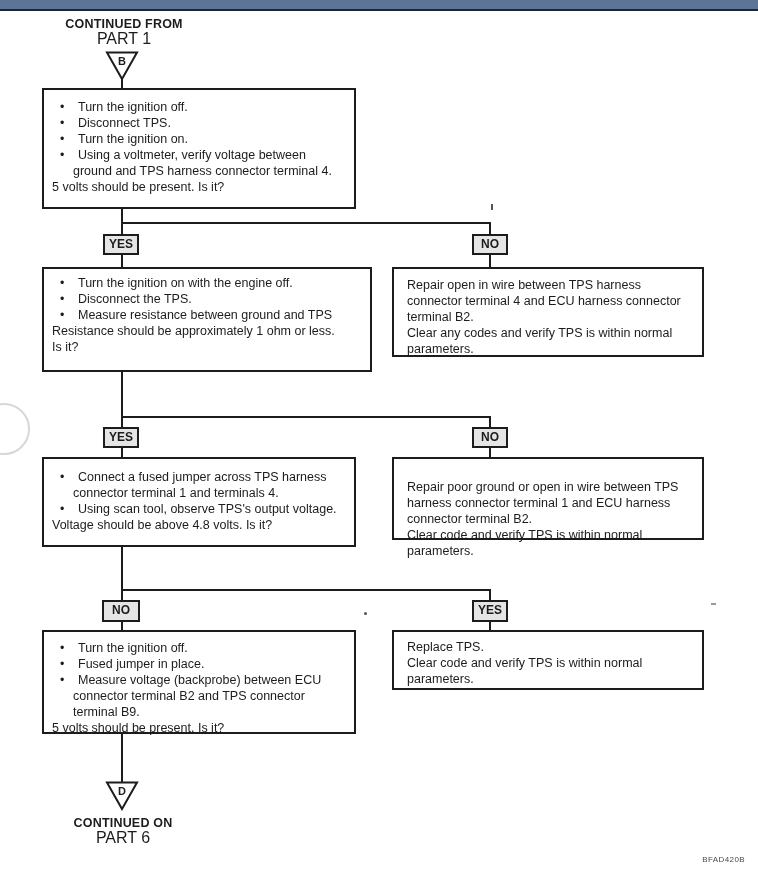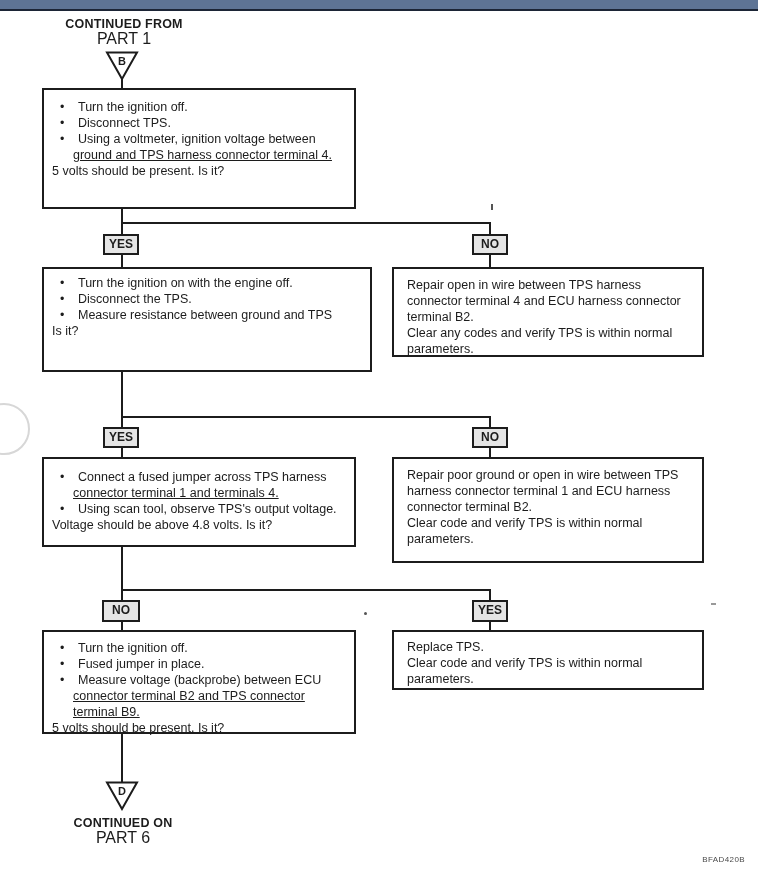--- a/index.html
+++ b/index.html
@@ -17,21 +17,21 @@
   .hd-sub{position:absolute;width:170px;text-align:center;font-size:16px;line-height:14px;}
   .vline{position:absolute;width:2px;background:#1c1c1c;}
   .hline{position:absolute;height:2px;background:#1c1c1c;}
   .fc-box{
     position:absolute;box-sizing:border-box;border:2px solid #1c1c1c;background:#fff;
     font-size:12.5px;line-height:16px;
   }
   .fc-box .line{white-space:nowrap;}
   .line.bullet{padding-left:34px;position:relative;}
   .line.bullet::before{content:"\2022";position:absolute;left:16px;top:0;}
-  .line.cont{padding-left:29px;text-decoration:underline;}
+  .line.cont{padding-left:29px;}
   .line.flush{padding-left:8px;}
   .line.r{padding-left:13px;}
   .dlabel{
     position:absolute;box-sizing:border-box;border:2px solid #1c1c1c;background:#e5e5e5;
     font-weight:bold;font-size:12px;text-align:center;line-height:17px;
   }
   .tri{position:absolute;}
   .tri text{font-family:"Liberation Sans","DejaVu Sans",sans-serif;font-size:11px;font-weight:bold;fill:#1c1c1c;}
   .doc-code{
     position:absolute;left:640px;top:855px;width:105px;text-align:right;
@@ -54,38 +54,40 @@
 <div class="hd-sub" style="left:39px;top:32px;">PART 1</div>
 <svg class="tri" style="left:105px;top:51px;" width="34" height="30" viewBox="0 0 34 30">
   <polygon points="2,1.5 32,1.5 17,28" fill="#ffffff" stroke="#1c1c1c" stroke-width="2"></polygon>
   <text x="17" y="13.5" text-anchor="middle">B</text>
 </svg>
 <div class="vline" style="left:121px;top:79px;height:10px;"></div>
 
 <div class="fc-box" style="left:42px;top:88px;width:314px;height:121px;padding-top:9px;">
   <div class="line bullet">Turn the ignition off.</div>
   <div class="line bullet">Disconnect TPS.</div>
-  <div class="line bullet">Using a voltmeter, ignition voltage between</div>
+  <div class="line bullet">Turn the ignition on.</div>
+  <div class="line bullet">Using a voltmeter, verify voltage between</div>
   <div class="line cont">ground and TPS harness connector terminal 4.</div>
   <div class="line flush">5 volts should be present. Is it?</div>
 </div>
 
 <div class="vline" style="left:121px;top:208px;height:16px;"></div>
 <div class="hline" style="left:121px;top:222px;width:370px;"></div>
 <div class="vline" style="left:121px;top:222px;height:13px;"></div>
 <div class="vline" style="left:489px;top:222px;height:13px;"></div>
 <div class="dlabel" style="left:103px;top:234px;width:36px;height:21px;">YES</div>
 <div class="dlabel" style="left:472px;top:234px;width:36px;height:21px;">NO</div>
 <div class="vline" style="left:121px;top:254px;height:14px;"></div>
 <div class="vline" style="left:489px;top:254px;height:14px;"></div>
 
 <div class="fc-box" style="left:42px;top:267px;width:330px;height:105px;padding-top:6px;">
   <div class="line bullet">Turn the ignition on with the engine off.</div>
   <div class="line bullet">Disconnect the TPS.</div>
   <div class="line bullet">Measure resistance between ground and TPS</div>
+  <div class="line flush">Resistance should be approximately 1 ohm or less.</div>
   <div class="line flush">Is it?</div>
 </div>
 
 <div class="fc-box" style="left:392px;top:267px;width:312px;height:90px;padding-top:8px;">
   <div class="line r">Repair open in wire between TPS harness</div>
   <div class="line r">connector terminal 4 and ECU harness connector</div>
   <div class="line r">terminal B2.</div>
   <div class="line r">Clear any codes and verify TPS is within normal</div>
   <div class="line r">parameters.</div>
 </div>
@@ -99,21 +101,21 @@
 <div class="vline" style="left:121px;top:447px;height:11px;"></div>
 <div class="vline" style="left:489px;top:447px;height:11px;"></div>
 
 <div class="fc-box" style="left:42px;top:457px;width:314px;height:90px;padding-top:10px;">
   <div class="line bullet">Connect a fused jumper across TPS harness</div>
   <div class="line cont">connector terminal 1 and terminals 4.</div>
   <div class="line bullet">Using scan tool, observe TPS's output voltage.</div>
   <div class="line flush">Voltage should be above 4.8 volts. Is it?</div>
 </div>
 
-<div class="fc-box" style="left:392px;top:457px;width:312px;height:106px;padding-top:8px;">
+<div class="fc-box" style="left:392px;top:457px;width:312px;height:83px;padding-top:20px;">
   <div class="line r">Repair poor ground or open in wire between TPS</div>
   <div class="line r">harness connector terminal 1 and ECU harness</div>
   <div class="line r">connector terminal B2.</div>
   <div class="line r">Clear code and verify TPS is within normal</div>
   <div class="line r">parameters.</div>
 </div>
 
 <div class="vline" style="left:121px;top:546px;height:45px;"></div>
 <div class="hline" style="left:121px;top:589px;width:370px;"></div>
 <div class="vline" style="left:121px;top:589px;height:12px;"></div>

